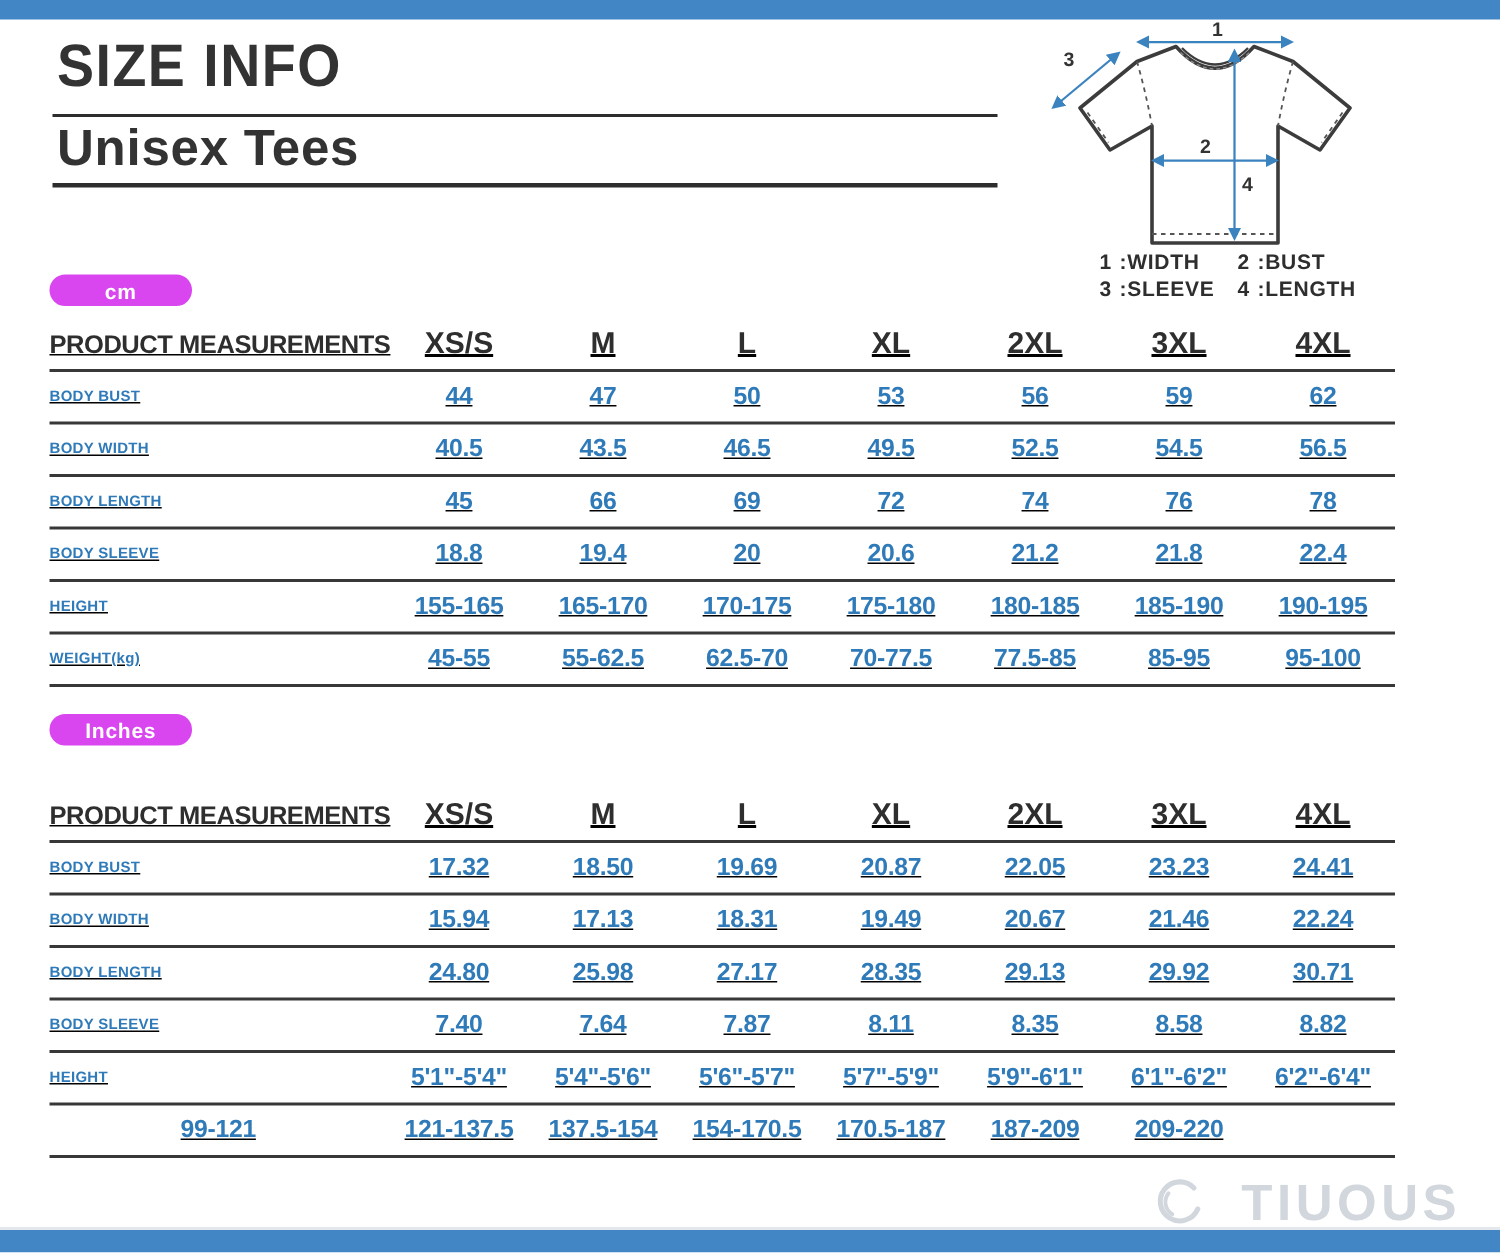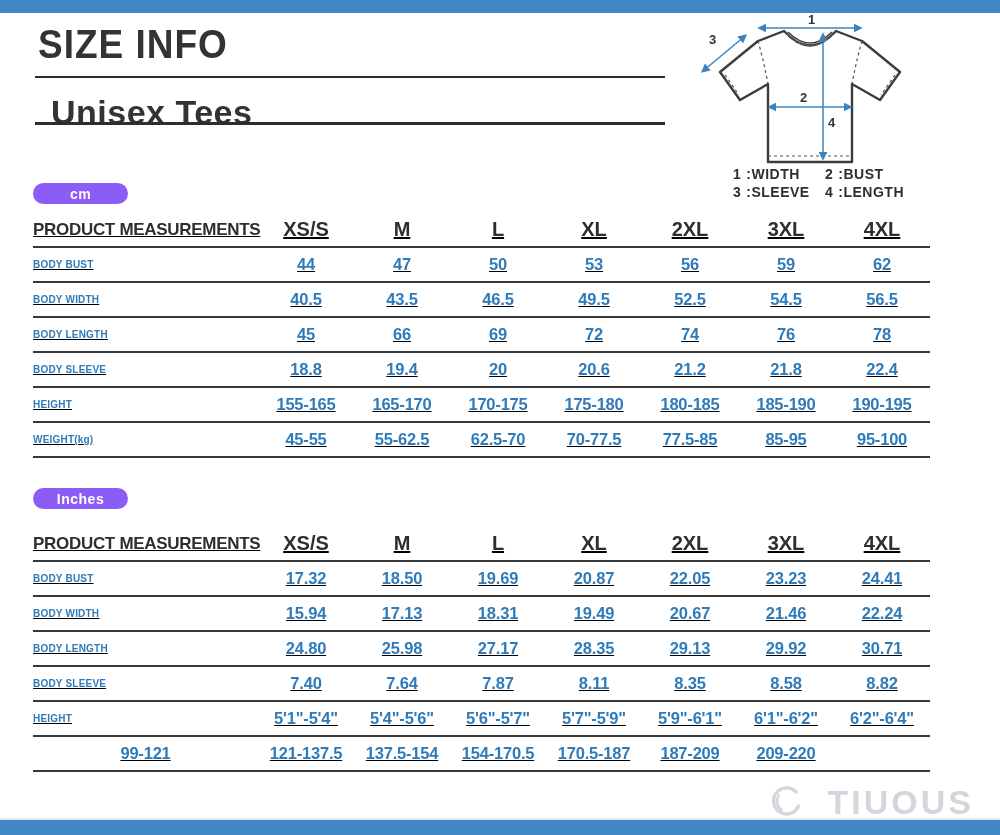--- a/index.html
+++ b/index.html
@@ -14,48 +14,48 @@
   .accent-bar.top{top:0;height:13px;}
   .accent-bar.bottom{bottom:0;height:15px;}
   .light-divider{position:absolute;left:0;bottom:15px;width:1000px;height:2px;background:#e4e8ec;}
 
   .page-title{
     position:absolute;left:38px;top:22px;margin:0;
     font-size:37px;font-weight:bold;color:#333333;
     letter-spacing:1px;transform:scaleY(1.08);transform-origin:top left;
   }
   .page-subtitle{
-    position:absolute;left:38px;top:80px;margin:13px;
+    position:absolute;left:38px;top:80px;margin:0;
     font-size:34px;font-weight:bold;color:#333333;
     letter-spacing:0.5px;
   }
   .rule{position:absolute;left:35px;width:630px;height:2px;background:#2d2d2d;}
   .rule.r1{top:76px;}
   .rule.r2{top:122px;height:3px;}
 
   .diagram{position:absolute;left:700px;top:12px;width:232px;height:152px;}
   .diagram svg{display:block;}
   .mnum{font-size:13px;font-weight:bold;fill:#333333;}
   .legend{
     position:absolute;left:733px;top:166px;
     display:grid;grid-template-columns:82px auto;
     row-gap:2px;column-gap:10px;
     font-size:14px;font-weight:bold;color:#2e2e2e;letter-spacing:0.5px;
   }
   .lg-item{display:flex;gap:5px;white-space:nowrap;}
 
   .unit-badge{
     position:absolute;left:33px;width:95px;height:21px;
-    background:#8b5cf6;border-radius:11px;
+    background:#d946ef;border-radius:11px;
     color:#ffffff;font-size:14px;font-weight:bold;
     display:flex;align-items:center;justify-content:center;
     letter-spacing:0.5px;
   }
   .unit-badge.cm{top:183px;}
-  .unit-badge.inches{top:488px;}
+  .unit-badge.inches{top:476px;}
 
   .sizetable{position:absolute;left:33px;width:897px;text-decoration:underline;}
   .sizetable.cm{top:213px;}
   .sizetable.inches{top:527px;}
   .trow{
     display:grid;grid-template-columns:225px repeat(7,1fr);
     height:35px;box-sizing:border-box;
     border-bottom:2px solid #383838;
     align-items:center;
   }

